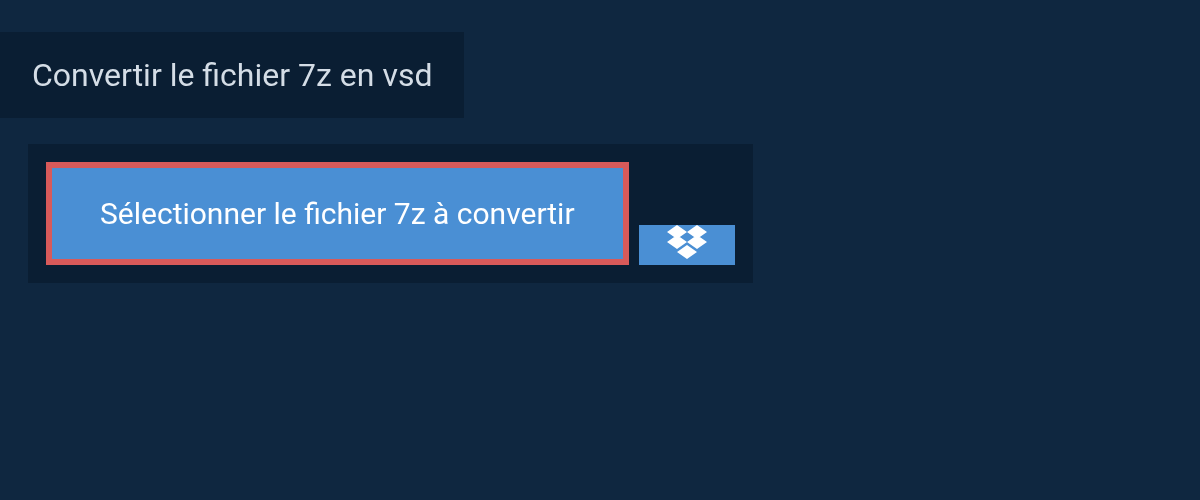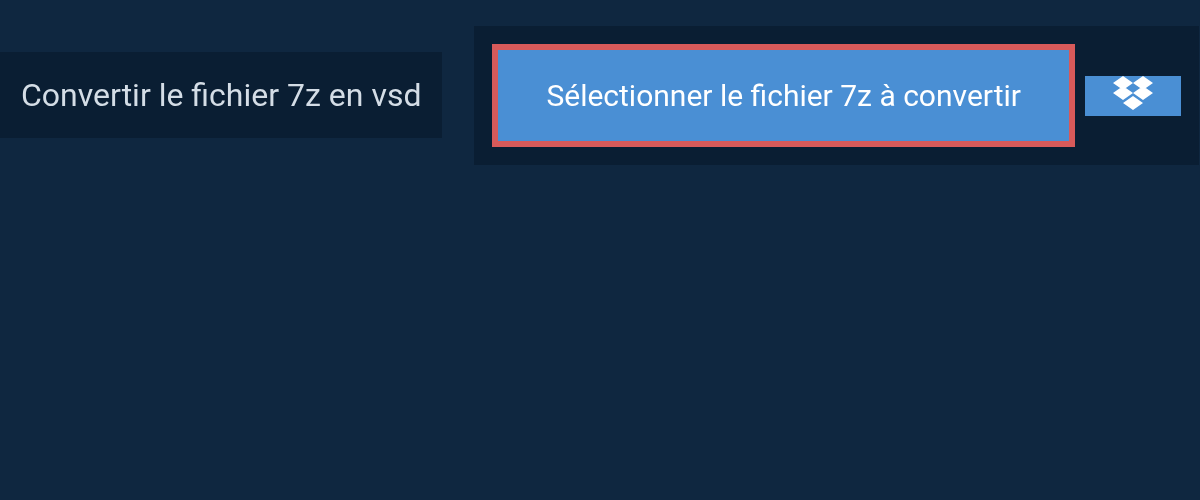--- a/index.html
+++ b/index.html
@@ -12,32 +12,32 @@
       font-family: -apple-system, BlinkMacSystemFont, "Segoe UI", Roboto, Helvetica, Arial, sans-serif;
       width: 1200px;
       height: 500px;
       overflow: hidden;
     }
     .title-bar {
       background-color: #0a1e33;
       color: #d4dde6;
       font-size: 32px;
       font-weight: 400;
-      padding: 24px 21px;
+      padding: 24px 32px;
       display: inline-block;
       margin-top: 32px;
       margin-left: 0;
     }
     .upload-container {
       background-color: #0a1e33;
       margin-left: 28px;
       margin-top: 26px;
       padding: 18px;
       display: inline-flex;
-      align-items: center;
+      align-items: flex-end;
       gap: 10px;
     }
     .select-file-button {
       background-color: #4a8fd4;
       border: 6px solid #d85a5a;
       color: #ffffff;
       font-size: 30px;
       font-weight: 400;
       padding: 28px 48px;
       display: flex;

